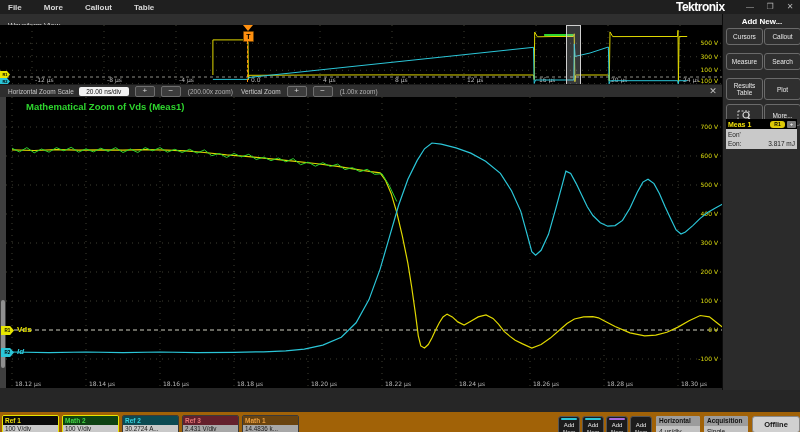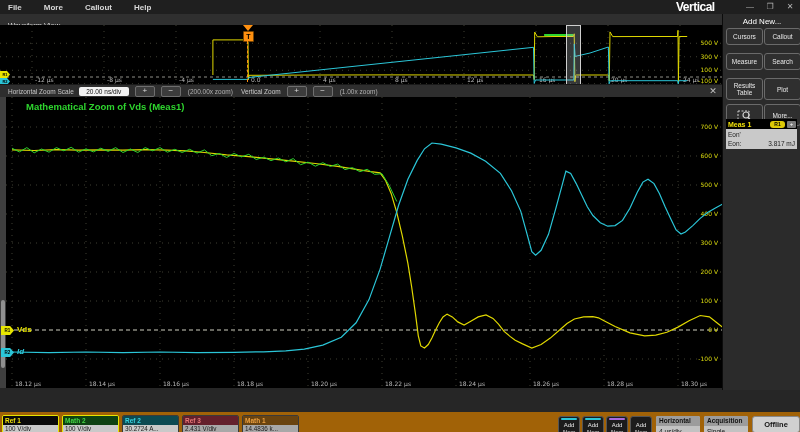--- a/index.html
+++ b/index.html
@@ -37,21 +37,21 @@
   #mainview{left:0;top:97px;width:722px;height:291px;background:#000;}
   #annotation{left:26px;top:101px;font-size:9.5px;font-weight:bold;color:#2ed52e;}
   #vstrip{left:0;top:97px;width:6px;height:291px;background:#3f3f3f;}
   #vthumb{left:1px;top:300px;width:4px;height:68px;background:#8f8f8f;border-radius:2px;}
   .chmark{width:13px;height:9px;clip-path:polygon(0 0,70% 0,100% 50%,70% 100%,0 100%);
     font-size:4.5px;font-weight:bold;color:#000;text-align:center;line-height:9px;}
   .chlabel{font-size:8px;font-weight:bold;}
   #gripdots{left:722px;top:188px;color:#8a8a8a;font-size:9px;line-height:5px;width:4px;}
   
   #sidebar{left:722px;top:14px;width:78px;height:376px;background:#2b2b2b;border-left:1px solid #0c0c0c;}
-  #sb-header{left:0;top:3px;width:78px;text-align:center;color:#fff;font-size:8px;font-weight:normal;}
+  #sb-header{left:0;top:3px;width:78px;text-align:center;color:#fff;font-size:8px;font-weight:bold;}
   .sbtn{position:absolute;background:#2f2f2f;border:1px solid #6a6a6a;border-radius:3px;color:#e8e8e8;
     font-size:6.5px;display:flex;align-items:center;justify-content:center;text-align:center;line-height:7px;cursor:default;}
   #measbadge{left:3px;top:105px;width:71px;}
   #mb-head{height:10px;background:#000;display:flex;align-items:center;}
   #mb-title{color:#f0e10a;font-size:7px;font-weight:bold;margin-left:2px;flex:1;}
   #mb-pill{background:#ddc907;color:#000;font-size:5px;font-weight:bold;border-radius:3px;width:15px;height:7px;
     text-align:center;line-height:7px;}
   #mb-plus{background:#7a7a7a;color:#fff;font-size:6px;width:9px;height:7px;text-align:center;line-height:7px;
     margin-left:2px;margin-right:1px;border-radius:1px;}
   #mb-body{background:#c9c9c9;padding:1px 2px;}
@@ -79,24 +79,24 @@
   svg text{font-family:"DejaVu Sans","Liberation Sans",sans-serif;}
 </style>
 </head>
 <body>
 
 <div class="abs" id="menubar">
   <span id="menu-items" style="display:flex;">
       <span class="mitem">File</span>
       <span class="mitem">More</span>
       <span class="mitem">Callout</span>
-      <span class="mitem">Help</span>
+      <span class="mitem">Table</span>
     </span>
 </div>
-<div class="abs" id="logo">Vertical</div>
+<div class="abs" id="logo">Tektronix</div>
 <div class="abs" id="winctl">
   <span class="wc">—</span>
   <span class="wc">❐</span>
   <span class="wc">✕</span>
 </div>
 
 <div class="abs" id="tabstrip">
   <span id="tab-wv">Waveform View</span>
 </div>
 

